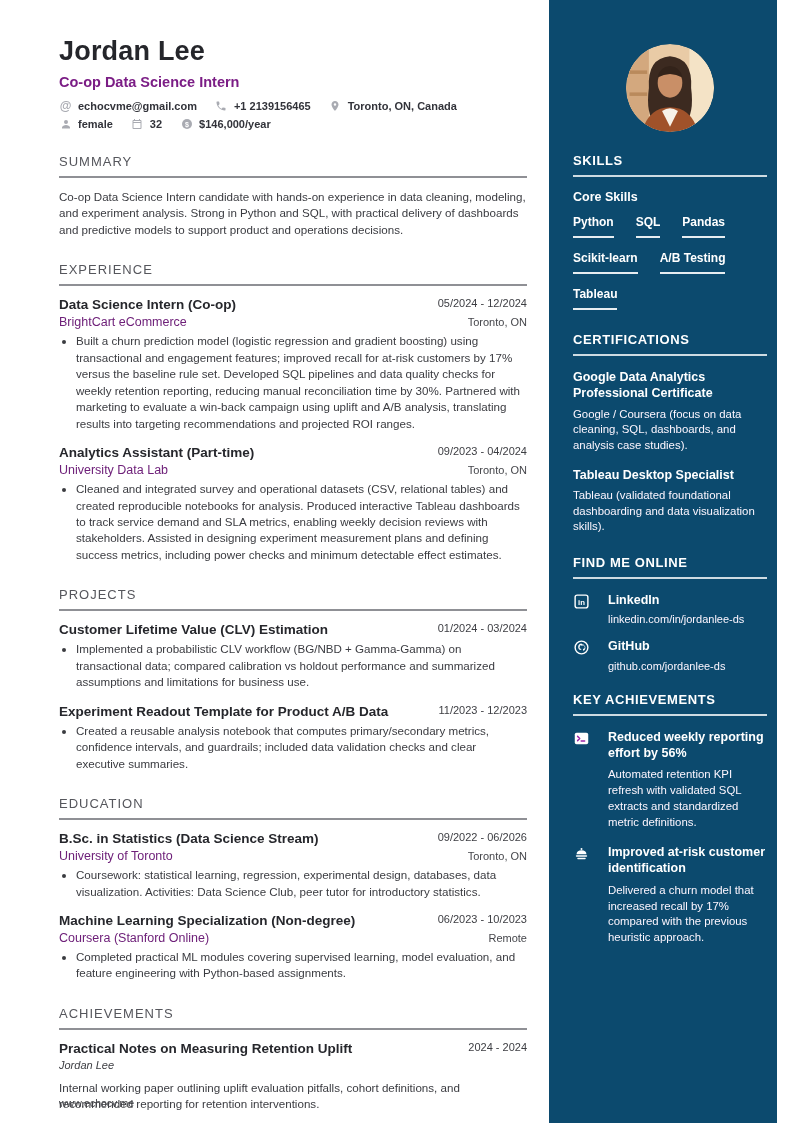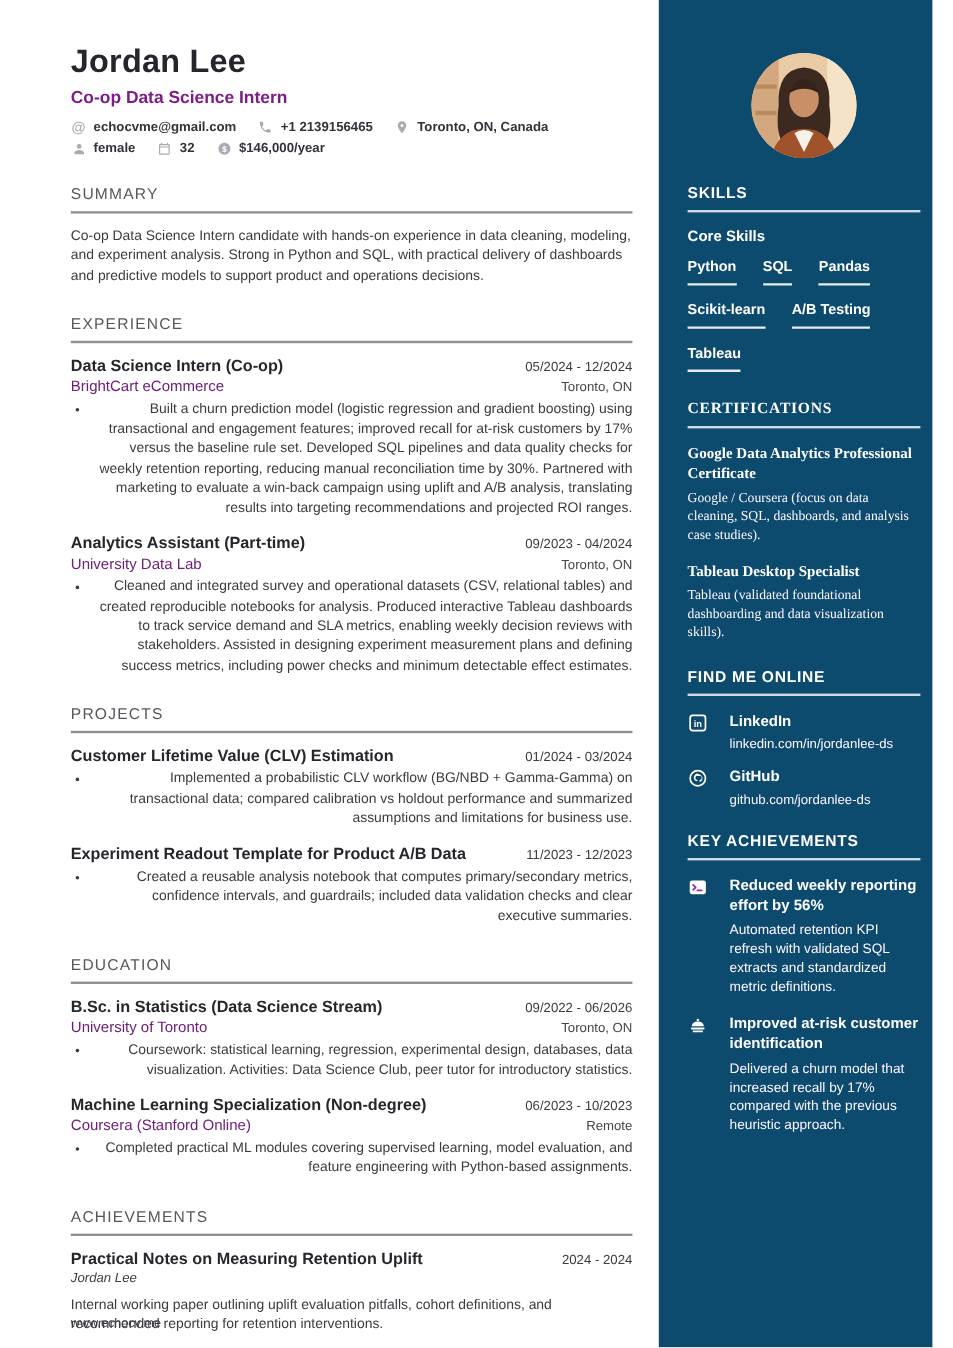--- a/index.html
+++ b/index.html
@@ -23,28 +23,28 @@
   .contact-item .cicon svg { width:12px; height:12px; fill:#a9abb2; }
   .at-glyph { font-size:12px; font-weight:700; color:#a9abb2; line-height:1; }
 
   .section { margin-top:24px; }
   .sec-heading { font-size:13px; font-weight:500; color:#55565c; letter-spacing:1px; }
   .sec-rule { height:2px; background:#8f9095; margin-top:7px; margin-bottom:11px; }
 
   .summary-text, .pub-desc { font-size:11.6px; color:#3a3b40; line-height:1.42; max-width:468px; }
 
   .entry { margin-bottom:13px; }
-  .entry-head { display:flex; justify-content:space-between; align-items:flex-end; }
+  .entry-head { display:flex; justify-content:space-between; align-items:flex-start; }
   .entry-title { font-size:13.5px; font-weight:700; color:#26272c; }
   .entry-date { font-size:11px; color:#3c3d42; white-space:nowrap; padding-left:10px; }
   .entry-sub { display:flex; justify-content:space-between; align-items:baseline; margin-top:3px; }
   .entry-company { font-size:12.5px; font-weight:500; color:#6e2079; }
   .entry-loc { font-size:11px; color:#45464b; }
   ul.bullets { margin-top:4px; padding-left:17px; }
-  ul.bullets li { font-size:11.6px; color:#3a3b40; line-height:1.42;text-align:right; }
+  ul.bullets li { font-size:11.6px; color:#3a3b40; line-height:1.42; }
 
   .pub-venue { font-size:12.5px; font-weight:500; color:#6e2079; margin-top:3px; }
   .pub-author { font-size:11px; font-style:italic; color:#3c3d42; margin-top:3px; }
   .pub-desc { margin-top:9px; }
 
   .footer { position:absolute; left:42px; bottom:14px; font-size:10.5px; color:#3f4045; }
 
   
   .sidebar {
     position:absolute; left:532px; top:0; width:262px; height:1123px;
@@ -273,21 +273,21 @@
       <div class="skills-wrap">
         <span class="skill">Python</span>
         <span class="skill">SQL</span>
         <span class="skill">Pandas</span>
         <span class="skill">Scikit-learn</span>
         <span class="skill">A/B Testing</span>
         <span class="skill">Tableau</span>
       </div>
     </div>
 
-    <div class="sb-section" style="margin-top:22px;font-family:Liberation Serif, serif;">
+    <div class="sb-section" style="margin-top:22px;">
       <div class="sb-heading">CERTIFICATIONS</div>
       <div class="sb-rule"></div>
       <div class="cert">
         <div class="cert-title">Google Data Analytics Professional Certificate</div>
         <div class="cert-desc">Google / Coursera (focus on data cleaning, SQL, dashboards, and analysis case studies).</div>
       </div>
       <div class="cert">
         <div class="cert-title">Tableau Desktop Specialist</div>
         <div class="cert-desc">Tableau (validated foundational dashboarding and data visualization skills).</div>
       </div>

